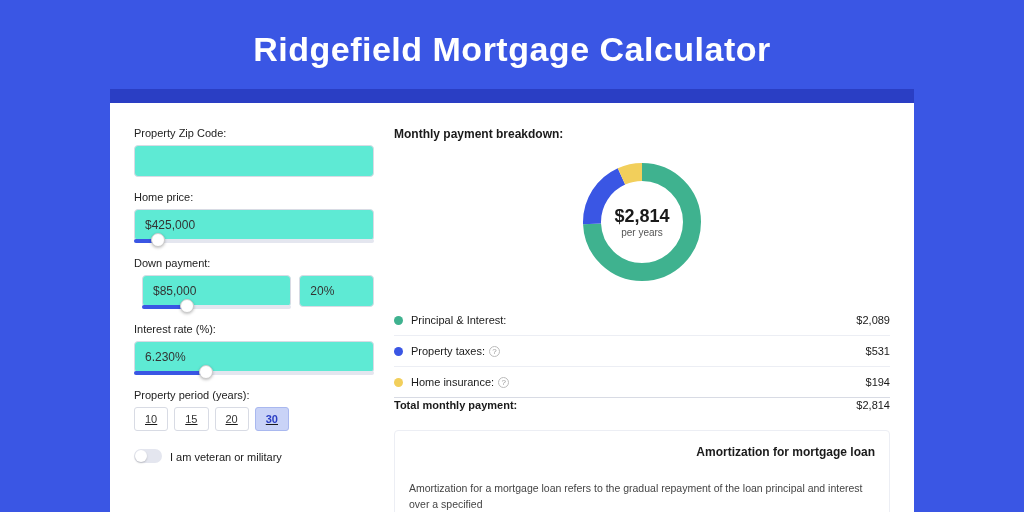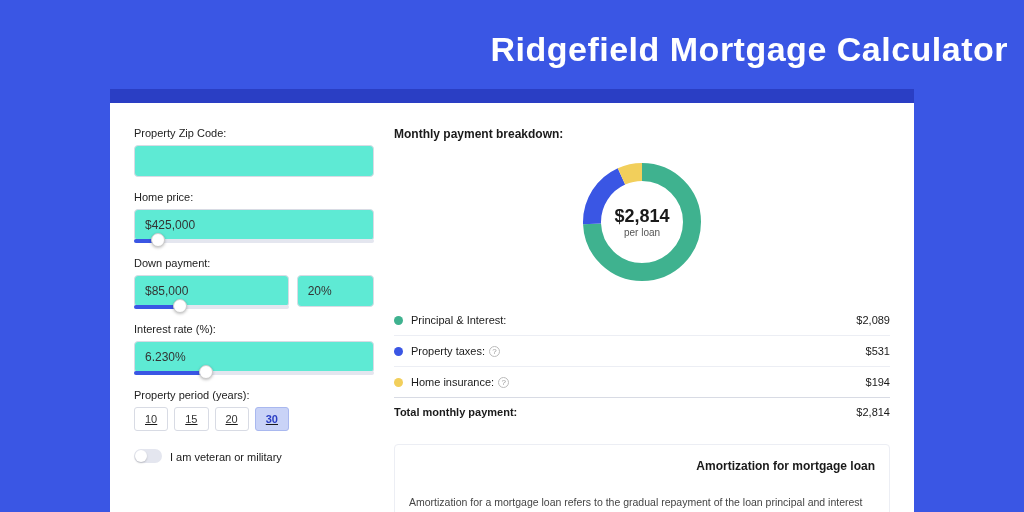--- a/index.html
+++ b/index.html
@@ -5,25 +5,25 @@
   * { box-sizing: border-box; margin: 0; padding: 0; }
   body {
     font-family: -apple-system, BlinkMacSystemFont, "Segoe UI", Arial, sans-serif;
     background: #3a56e4;
     width: 1024px;
     height: 512px;
     overflow: hidden;
     color: #1a1a1a;
   }
   .page-title {
-    text-align: right;
+    text-align: center;
     color: #fff;
     font-size: 34px;
     font-weight: 700;
-    padding: 30px 16px 20px;
+    padding: 30px 0 20px;
     letter-spacing: 0.5px;
   }
   .header-bar {
     background: #2a3ec4;
     height: 14px;
     margin: 0 110px;
   }
   .app {
     background: #fff;
     margin: 0 110px;
@@ -75,21 +75,21 @@
     box-shadow: 0 1px 3px rgba(0,0,0,0.25);
     border-radius: 50%;
     position: absolute;
     top: -6px;
     transform: translateX(-50%);
   }
   .row-2 {
     display: flex;
     gap: 8px;
   }
-  .row-2 .col1 { flex: 2; }
+  .row-2 .col1 { flex: 2; margin-left: 8px; }
   .row-2 .col2 { flex: 1; }
   .period-row {
     display: flex;
     gap: 6px;
     text-decoration: underline;
   }
   .period-btn {
     border: 1px solid #d8dbe4;
     background: #fff;
     padding: 5px 10px;
@@ -161,21 +161,21 @@
   }
   .legend-row:last-of-type { border-bottom: none; }
   .swatch {
     width: 9px; height: 9px; border-radius: 50%;
     margin-right: 8px; flex-shrink: 0;
   }
   .legend-label { flex: 1; display: flex; align-items: center; gap: 4px; }
   .legend-value { font-weight: 400; }
   .total-row {
     display: flex;
-    padding: 8px 0;
+    padding: 1px 0;
     border-top: 1px solid #d8dbe4;
     font-size: 11px;
     font-weight: 700;
   }
   .total-row .legend-label { flex: 1; }
   .help-icon {
     width: 11px; height: 11px;
     border: 1px solid #bbb;
     border-radius: 50%;
     font-size: 8px;
@@ -264,21 +264,21 @@
 
     <div class="donut-wrap">
       <div class="donut">
         <svg width="130" height="130" viewBox="0 0 130 130" id="donut-svg">
             <circle cx="65" cy="65" r="50" fill="none" stroke="#3fb28f" stroke-width="18" stroke-dasharray="233.21915612470073 314.1592653589793" stroke-dashoffset="0"></circle>
             <circle cx="65" cy="65" r="50" fill="none" stroke="#3a56e4" stroke-width="18" stroke-dasharray="59.28165241848544 314.1592653589793" stroke-dashoffset="-233.21915612470073"></circle>
             <circle cx="65" cy="65" r="50" fill="none" stroke="#f2cf5b" stroke-width="18" stroke-dasharray="21.658456815793173 314.1592653589793" stroke-dashoffset="-292.50080854318617"></circle>
           </svg>
         <div class="donut-center">
           <div class="donut-amount">$2,814</div>
-          <div class="donut-sub">per loan</div>
+          <div class="donut-sub">per years</div>
         </div>
       </div>
     </div>
 
     <div id="legend">
         <div class="legend-row">
           <span class="swatch" style="background: rgb(63, 178, 143);"></span>
           <span class="legend-label">Principal &amp; Interest:</span>
           <span class="legend-value">$2,089</span>
         </div>

